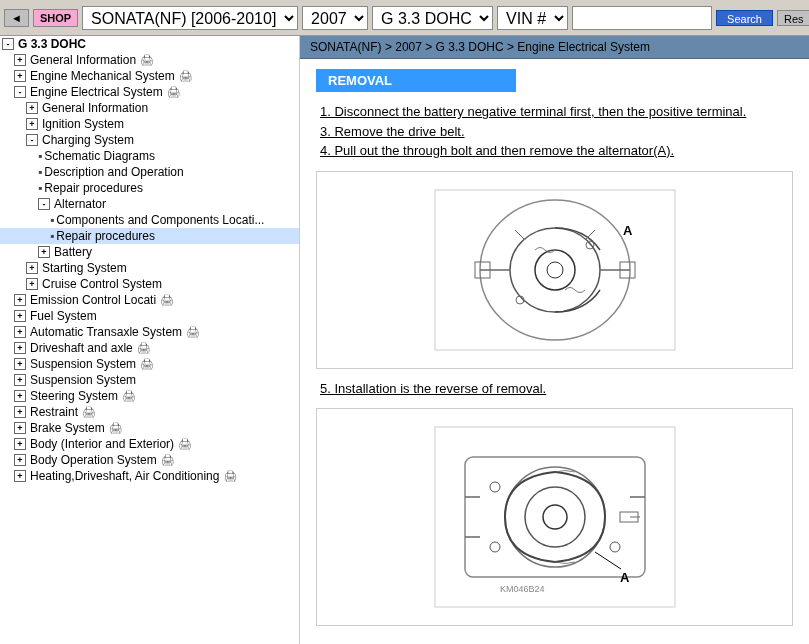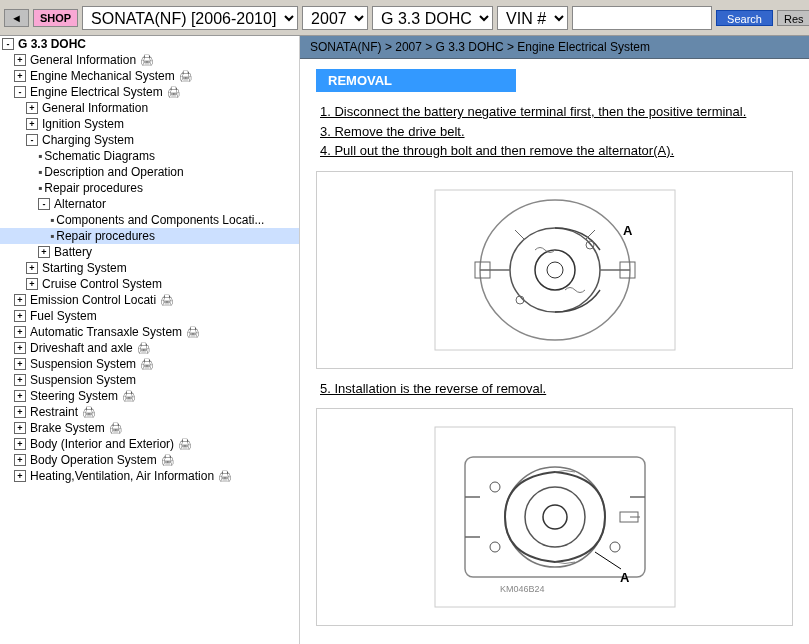--- a/index.html
+++ b/index.html
@@ -299,21 +299,21 @@
           <span class="label">Body (Interior and Exterior)</span>
           <span class="printer-icon">🖨</span>
         </div>
         <div class="tree-item level1">
           <span class="toggle ">+</span>
           <span class="label">Body Operation System</span>
           <span class="printer-icon">🖨</span>
         </div>
         <div class="tree-item level1">
           <span class="toggle ">+</span>
-          <span class="label">Heating,Ventilation, Air Information</span>
+          <span class="label">Heating,Driveshaft, Air Conditioning</span>
           <span class="printer-icon">🖨</span>
         </div>
       </div>
   </div>
 
   <div id="content">
     <div class="breadcrumb-bar">SONATA(NF) &gt; 2007 &gt; G 3.3 DOHC &gt; Engine Electrical System</div>
     <div class="content-body">
       <div class="section-title">REMOVAL</div>
 

